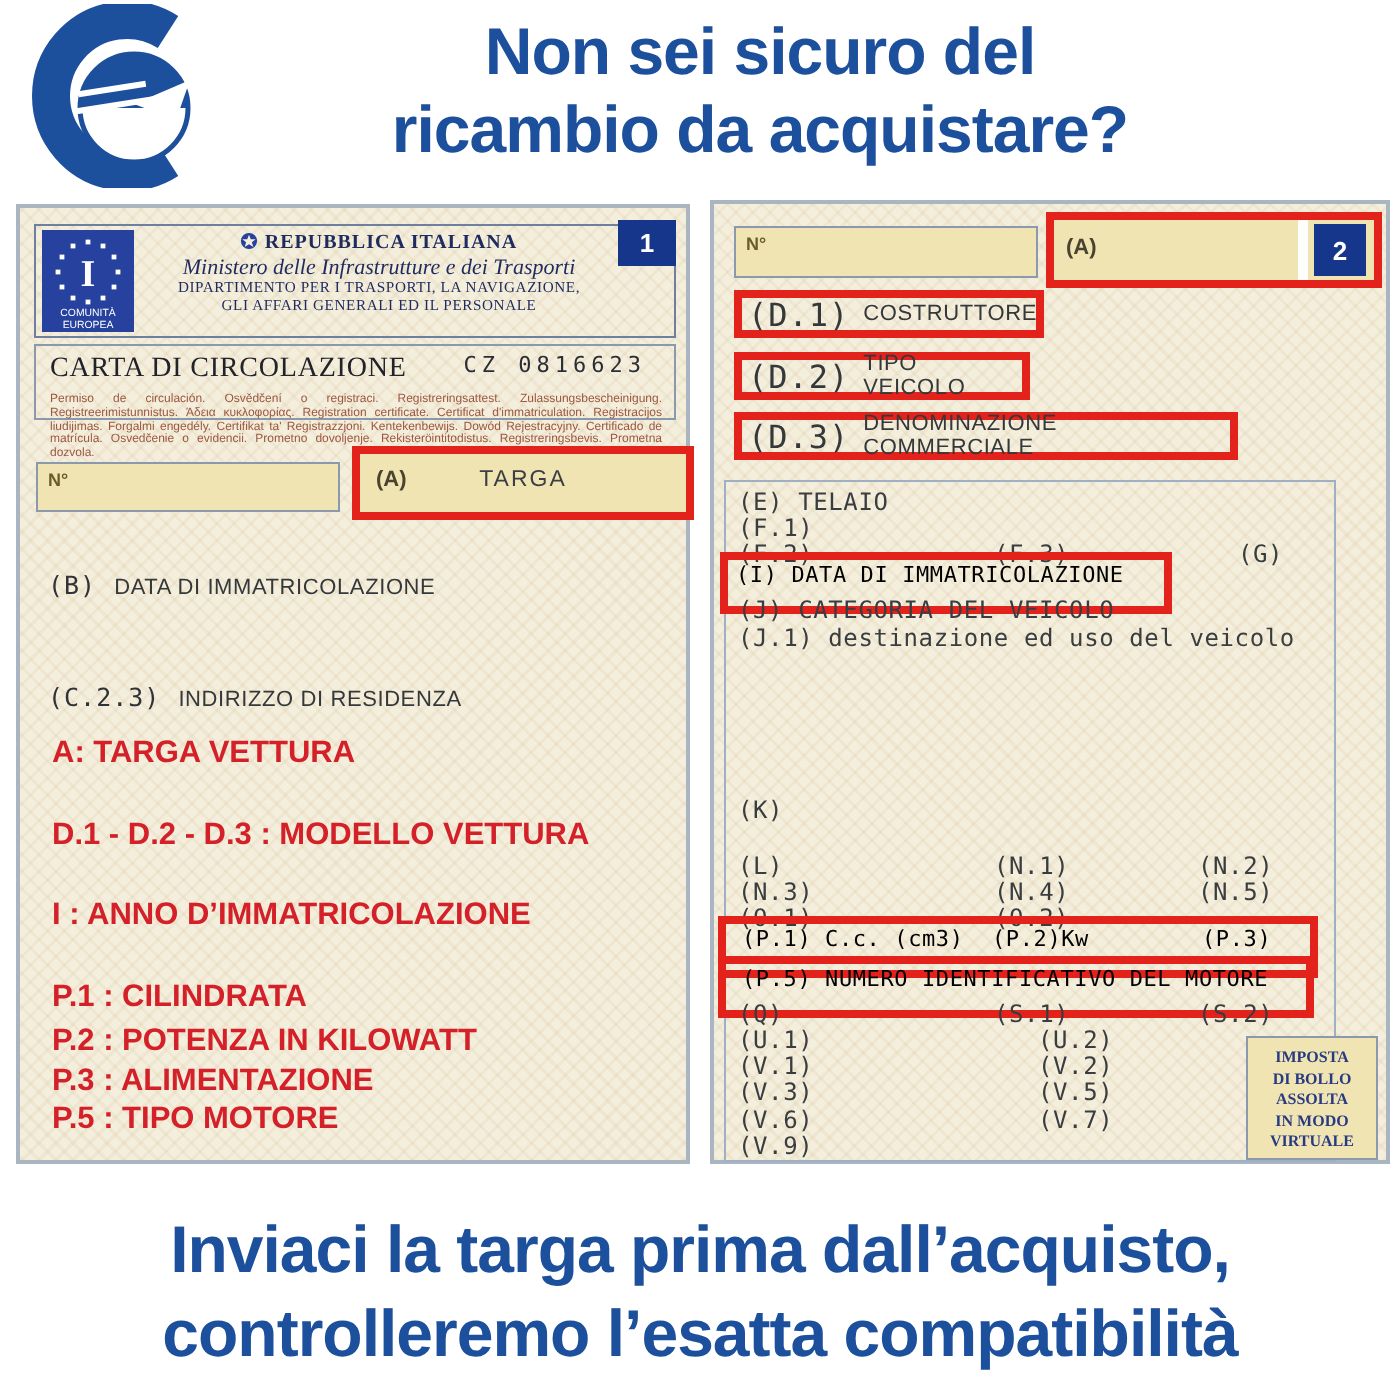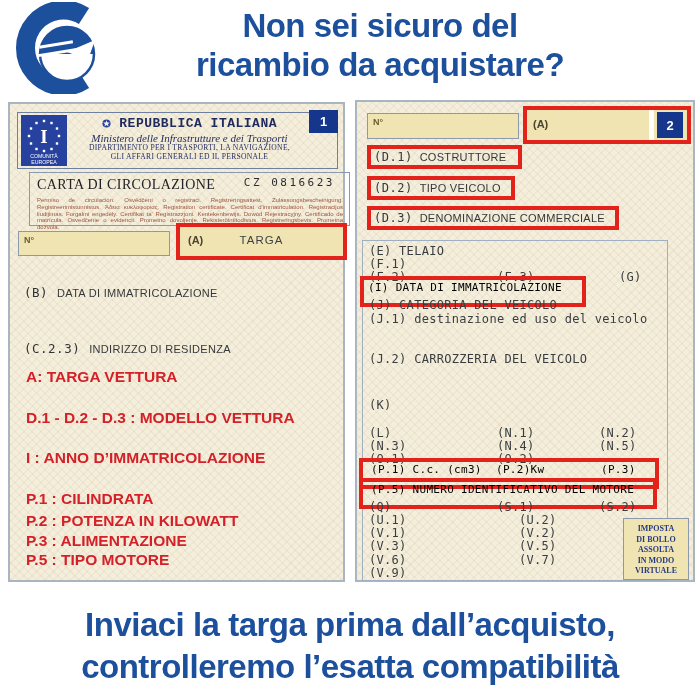--- a/index.html
+++ b/index.html
@@ -26,45 +26,45 @@
     position:absolute;background:#f4eedc;border:2px solid #a9b5c1;box-sizing:border-box;
     background-image:
       repeating-linear-gradient(45deg, rgba(205,185,140,.14) 0 1.5px, transparent 1.5px 6px),
       repeating-linear-gradient(-45deg, rgba(205,185,140,.14) 0 1.5px, transparent 1.5px 6px);
   }
   #left-doc{left:8px;top:102px;width:337px;height:480px;}
   #right-doc{left:355px;top:100px;width:340px;height:482px;}
   .abs{position:absolute;box-sizing:border-box;}
   .hdrbox{left:7px;top:8px;width:321px;height:57px;border:1px solid #6f7fa0;}
   .hdr-text{position:absolute;left:52px;right:28px;top:3px;text-align:center;color:#1f2a5e;}
-  .republic{font-family:Liberation Mono, monospace;font-weight:bold;font-size:13px;letter-spacing:.5px;}
+  .republic{font-family:Liberation Serif, serif;font-weight:bold;font-size:10px;letter-spacing:.5px;}
   .ministry{font-family:"Liberation Serif", serif;font-weight:normal;font-style:italic;font-size:11px;margin-top:1px;}
   .dept{font-family:"Liberation Serif", serif;font-size:7.6px;letter-spacing:.3px;line-height:8.5px;}
   .page-badge{
     background:#16368c;color:#fff;font-weight:bold;font-size:13px;
     display:flex;align-items:center;justify-content:center;
   }
-  .cartabox{left:7px;top:68px;width:321px;height:54px;border:1px solid #8a99ac;margin-left:12px;}
+  .cartabox{left:7px;top:68px;width:321px;height:38px;border:1px solid #8a99ac;}
   .carta-title{position:absolute;left:7px;top:4px;font-family:"Liberation Serif", serif;font-size:14px;color:#22222a;letter-spacing:.4px;}
   .carta-num{position:absolute;right:14px;top:3px;font-family:"DejaVu Sans Mono", monospace;font-size:11px;color:#2c2c34;letter-spacing:2.5px;}
   .fineprint{
     position:absolute;left:7px;right:6px;top:24px;
     font-size:6px;line-height:6.8px;color:#9c5740;text-align:justify;
   }
   .yfield{background:#f0e5b2;border:1px solid #8a99ac;}
   .nlabel{position:absolute;left:5px;top:3px;font-size:9px;font-weight:bold;color:#6b5d28;}
   .redbox{border:4px solid #e3221c;}
   .code{font-family:"DejaVu Sans Mono", monospace;letter-spacing:.5px;}
   .ldrow{position:absolute;left:14px;color:#35383b;font-size:11px;white-space:nowrap;}
   .ldrow .code{font-size:12.5px;color:#2f3236;}
   .ldrow .lbl{margin-left:9px;letter-spacing:.3px;}
   .annot{position:absolute;left:16px;color:#d42129;font-weight:bold;font-size:15.5px;white-space:nowrap;}
   
   .dredbox{left:10px;color:#35383b;font-size:11px;background:transparent;display:flex;align-items:center;}
-  .dredbox .code{font-size:12px;margin-left:3px;}
+  .dredbox .code{font-size:16px;margin-left:3px;}
   .dredbox .lbl{margin-left:7px;letter-spacing:.3px;}
   .contentbox{left:5px;top:138px;width:306px;height:341px;border:1px solid #9fb0c4;}
   .grow{position:absolute;left:0;right:0;height:14px;color:#3a3d40;}
   .gc{position:absolute;font-family:"DejaVu Sans Mono", monospace;font-size:12px;letter-spacing:.3px;white-space:nowrap;}
   .c1{left:12px;} .c2{left:140px;} .c3{left:242px;} .c2u{left:162px;} .c3g{left:262px;}
   .hlrow{position:absolute;border:4px solid #e3221c;}
   .hlrow .gc{font-size:11px;top:1px;}
   .stamp{
     left:266px;top:416px;width:66px;height:62px;background:#f0e5b2;border:1px solid #8a99ac;z-index:3;
     text-align:center;color:#273a82;font-family:"Liberation Serif", serif;
@@ -204,23 +204,20 @@
   <div class="hlrow" style="left:3px;top:174px;width:218px;height:23px;">
     <span class="gc" style="left:4px;">(I) DATA DI IMMATRICOLAZIONE</span>
   </div>
 
   <div class="grow" style="top:196px;padding-left:32px;">
       <span class="gc c1">(J) CATEGORIA DEL VEICOLO</span>
     </div>
   <div class="grow" style="top:210px;">
       <span class="gc c1">(J.1) destinazione ed uso del veicolo</span>
     </div>
-  <div class="grow" style="top:250px;">
-      <span class="gc c1">(J.2) CARROZZERIA DEL VEICOLO</span>
-    </div>
   <div class="grow" style="top:296px;">
       <span class="gc c1">(K)</span>
     </div>
 
   <div class="grow" style="top:324px;">
     <span class="gc c1">(L)</span>
     <span class="gc c2">(N.1)</span>
     <span class="gc c3">(N.2)</span>
   </div>
   <div class="grow" style="top:337px;">

